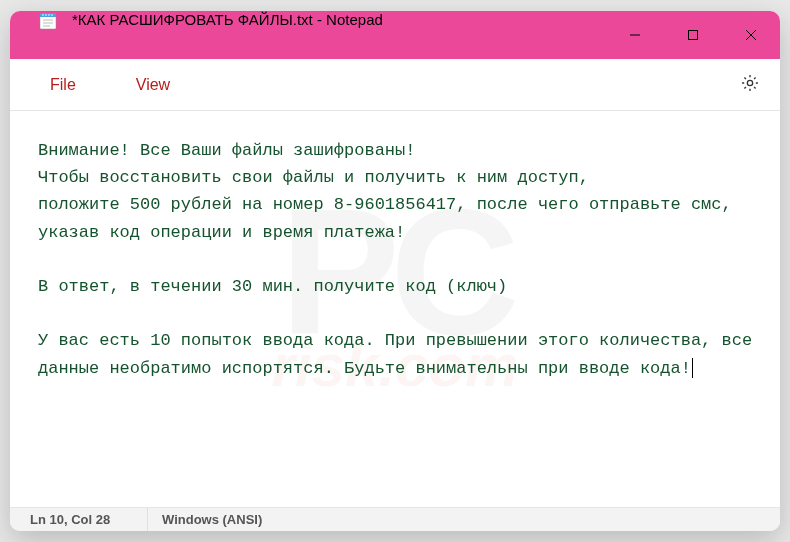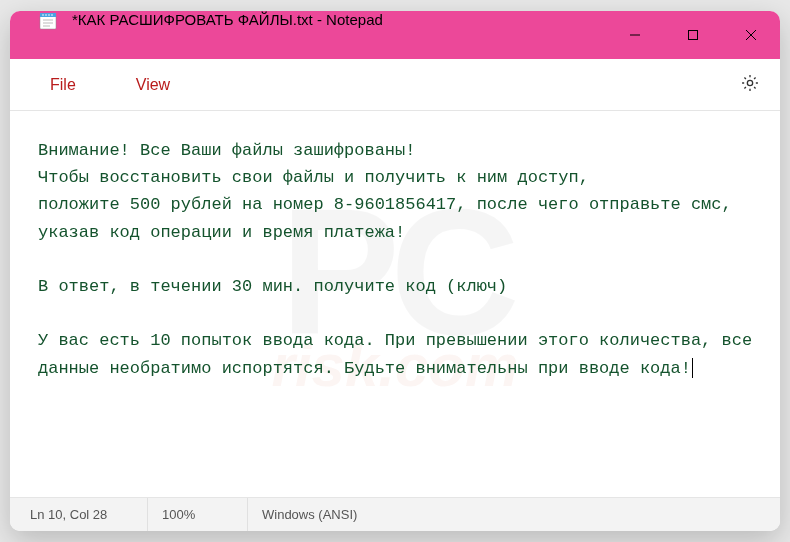--- a/index.html
+++ b/index.html
@@ -93,28 +93,29 @@
   }
   .caret {
     display: inline-block;
     width: 1px;
     height: 20px;
     background: #000;
     vertical-align: text-bottom;
     margin-left: 1px;
   }
   .statusbar {
-    height: 34px;
+    height: 24px;
     background: #f3f3f3;
     border-top: 1px solid #e5e5e5;
     display: flex;
     align-items: center;
     font-size: 13px;
     color: #555;
     padding: 0 6px;
+    font-weight: bold;
   }
   .status-cell {
     padding: 0 14px;
     height: 100%;
     display: flex;
     align-items: center;
     border-right: 1px solid #e0e0e0;
   }
   .status-cell:last-child { border-right: none; }
   .status-cell.pos { width: 132px; white-space: nowrap; overflow: hidden; }
@@ -208,17 +209,16 @@
   <div class="editor"><span>Внимание! Все Ваши файлы зашифрованы!
 Чтобы восстановить свои файлы и получить к ним доступ,
 положите 500 рублей на номер 8-9601856417, после чего отправьте смс, указав код операции и время платежа!
 
 В ответ, в течении 30 мин. получите код (ключ)
 
 У вас есть 10 попыток ввода кода. При превышении этого количества, все данные необратимо испортятся. Будьте внимательны при вводе кода!</span><span class="caret"></span></div>
 
   <div class="statusbar">
     <div class="status-cell pos">Ln 10, Col 28</div>
-    <div class="status-cell zoom">100%</div>
     <div class="status-cell eol">Windows (ANSI)</div>
   </div>
 
 </div>
 
 </body></html>

